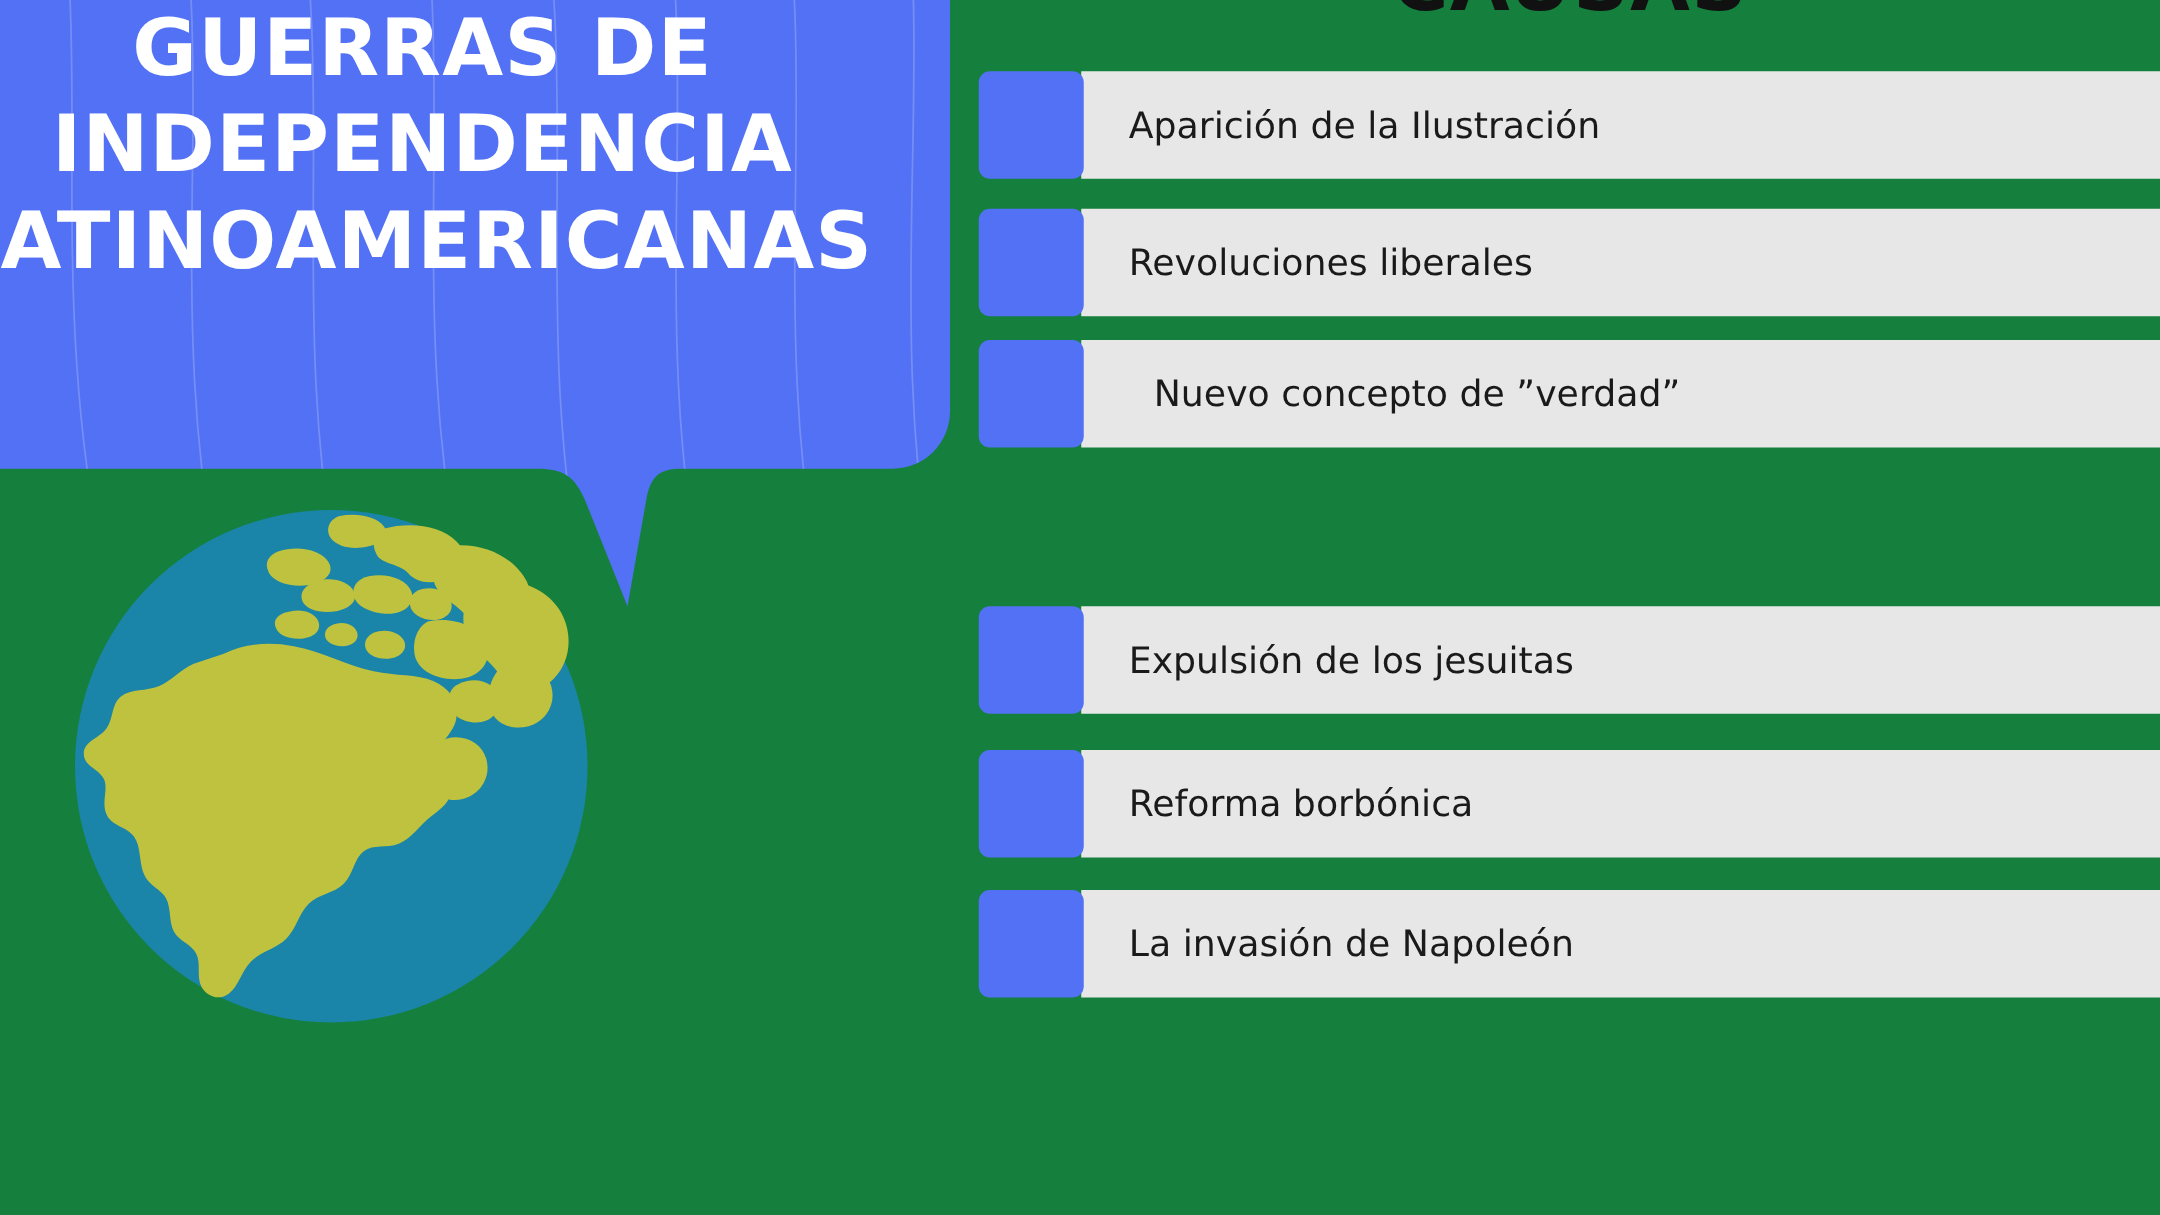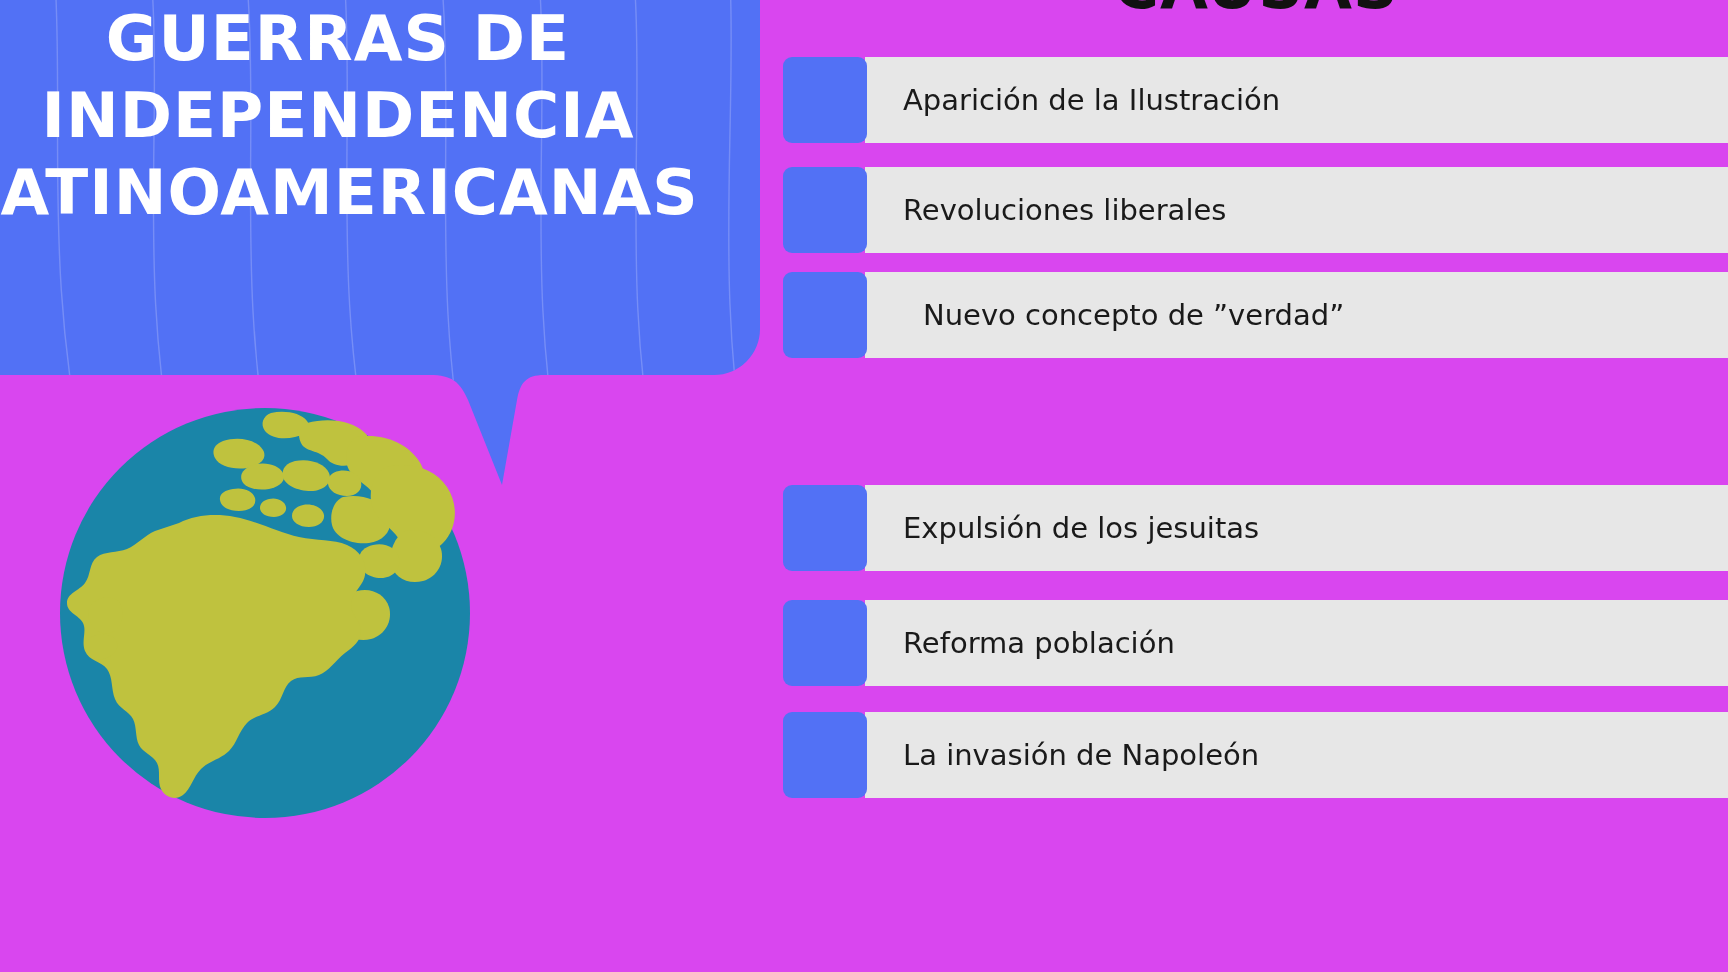--- a/index.html
+++ b/index.html
@@ -13,21 +13,21 @@
     overflow: hidden;
     font-family: "Liberation Sans", sans-serif;
     position: relative;
   }
 
   #stage {
     position: absolute;
     inset: 0;
     width: 1728px;
     height: 972px;
-    background: #d946ef;
+    background: #15803d;
     overflow: hidden;
   }
 
   
   .bubble-wrap {
     position: absolute;
     left: -70px;
     top: -112px;
     width: 830px;
     height: 600px;
@@ -294,21 +294,21 @@
 
     <div class="cause-row" style="top:428px;border-radius:12px;">
       <div class="cause-bar">
         <span class="cause-label">Expulsión de los jesuitas</span>
       </div>
       <div class="cause-chip"></div>
     </div>
 
     <div class="cause-row" style="top:543px;">
       <div class="cause-bar">
-        <span class="cause-label">Reforma población</span>
+        <span class="cause-label">Reforma borbónica</span>
       </div>
       <div class="cause-chip"></div>
     </div>
 
     <div class="cause-row" style="top:655px;">
       <div class="cause-bar">
         <span class="cause-label">La invasión de Napoleón</span>
       </div>
       <div class="cause-chip"></div>
     </div>

